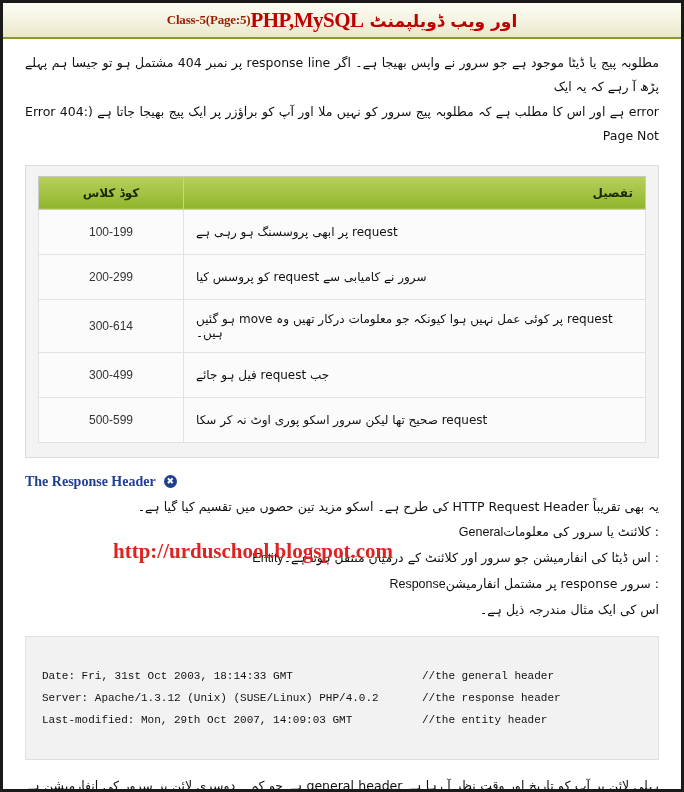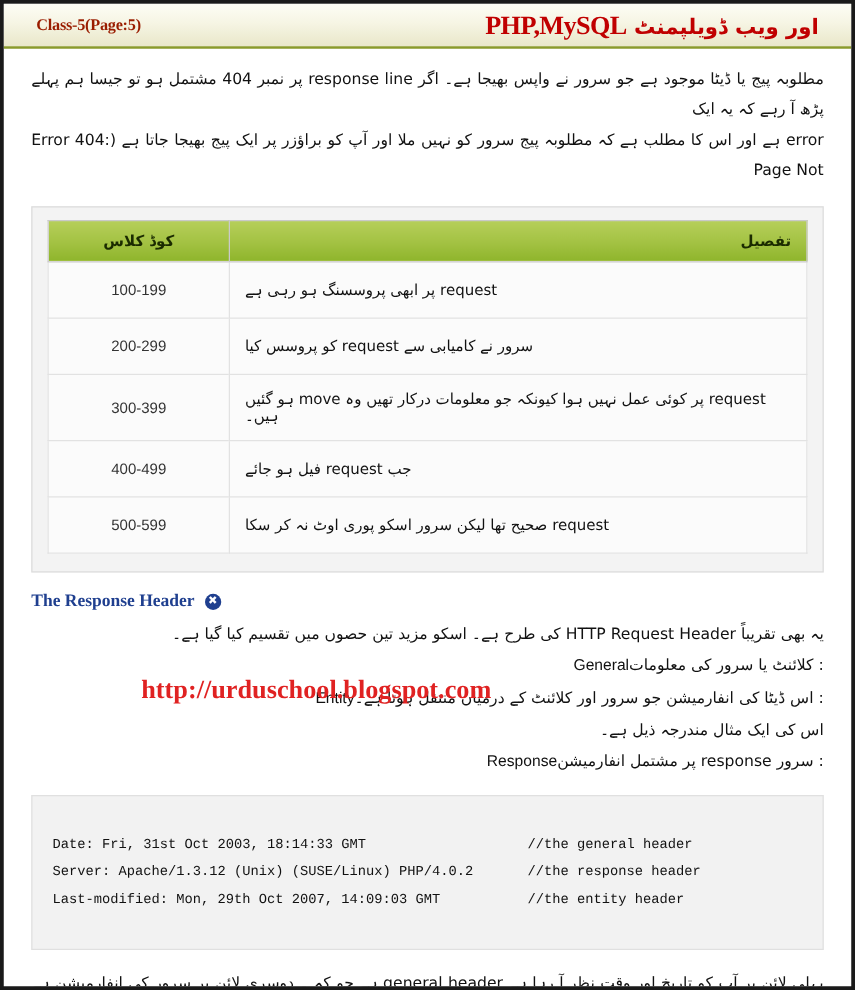--- a/index.html
+++ b/index.html
@@ -23,22 +23,22 @@
     overflow: hidden;
   }
   
   .header {
     position: relative;
     height: 36px;
     background: linear-gradient(to bottom, #fdfdf5 0%, #f6f5e4 45%, #e9e7c9 100%);
     border-bottom: 2px solid #8a9a2b;
     display: flex;
     align-items: center;
-    justify-content: space-between;
-    padding: 0 26px;
+    justify-content: center;
+    padding: 0 10px;
     box-sizing: border-box;
   }
   .header-left {
     color: #9a1d00;
     font-weight: bold;
     font-size: 13px;
     font-family: "Liberation Serif", serif;
     letter-spacing: -0.2px;
   }
   .header-right {
@@ -227,25 +227,25 @@
           <tr>
             <td class="detail">request پر ابھی پروسسنگ ہو رہی ہے</td>
             <td class="range">100-199</td>
           </tr>
           <tr>
             <td class="detail">سرور نے کامیابی سے request کو پروسس کیا</td>
             <td class="range">200-299</td>
           </tr>
           <tr>
             <td class="detail">request پر کوئی عمل نہیں ہوا کیونکہ جو معلومات درکار تھیں وہ move ہو گئیں ہیں۔</td>
-            <td class="range">300-399</td>
+            <td class="range">300-614</td>
           </tr>
           <tr>
             <td class="detail">جب request فیل ہو جائے</td>
-            <td class="range">400-499</td>
+            <td class="range">300-499</td>
           </tr>
           <tr>
             <td class="detail">request صحیح تھا لیکن سرور اسکو پوری اوٹ نہ کر سکا</td>
             <td class="range">500-599</td>
           </tr>
         </tbody>
       </table>
     </div>
 
     <div class="section-head">
@@ -254,24 +254,24 @@
     </div>
 
     <div class="def-line">یہ بھی تقریباً HTTP Request Header کی طرح ہے۔ اسکو مزید تین حصوں میں تقسیم کیا گیا ہے۔</div>
 
     <div class="def-line">
       <span>: کلائنٹ یا سرور کی معلومات</span><span class="lbl">General</span>
     </div>
     <div class="def-line">
       <span>: اس ڈیٹا کی انفارمیشن جو سرور اور کلائنٹ کے درمیان منتقل ہوتا ہے۔</span><span class="lbl">Entity</span>
     </div>
-    <div class="def-line">اس کی ایک مثال مندرجہ ذیل ہے۔</div>
     <div class="def-line">
       <span>: سرور response پر مشتمل انفارمیشن</span><span class="lbl">Response</span>
     </div>
+    <div class="def-line">اس کی ایک مثال مندرجہ ذیل ہے۔</div>
 
     <div class="code-block">
       <div class="code-row">
         <span class="code-text">Date: Fri, 31st Oct 2003, 18:14:33 GMT</span>
         <span class="code-comment">//the general header</span>
       </div>
       <div class="code-row">
         <span class="code-text">Server: Apache/1.3.12 (Unix) (SUSE/Linux) PHP/4.0.2</span>
         <span class="code-comment">//the response header</span>
       </div>

